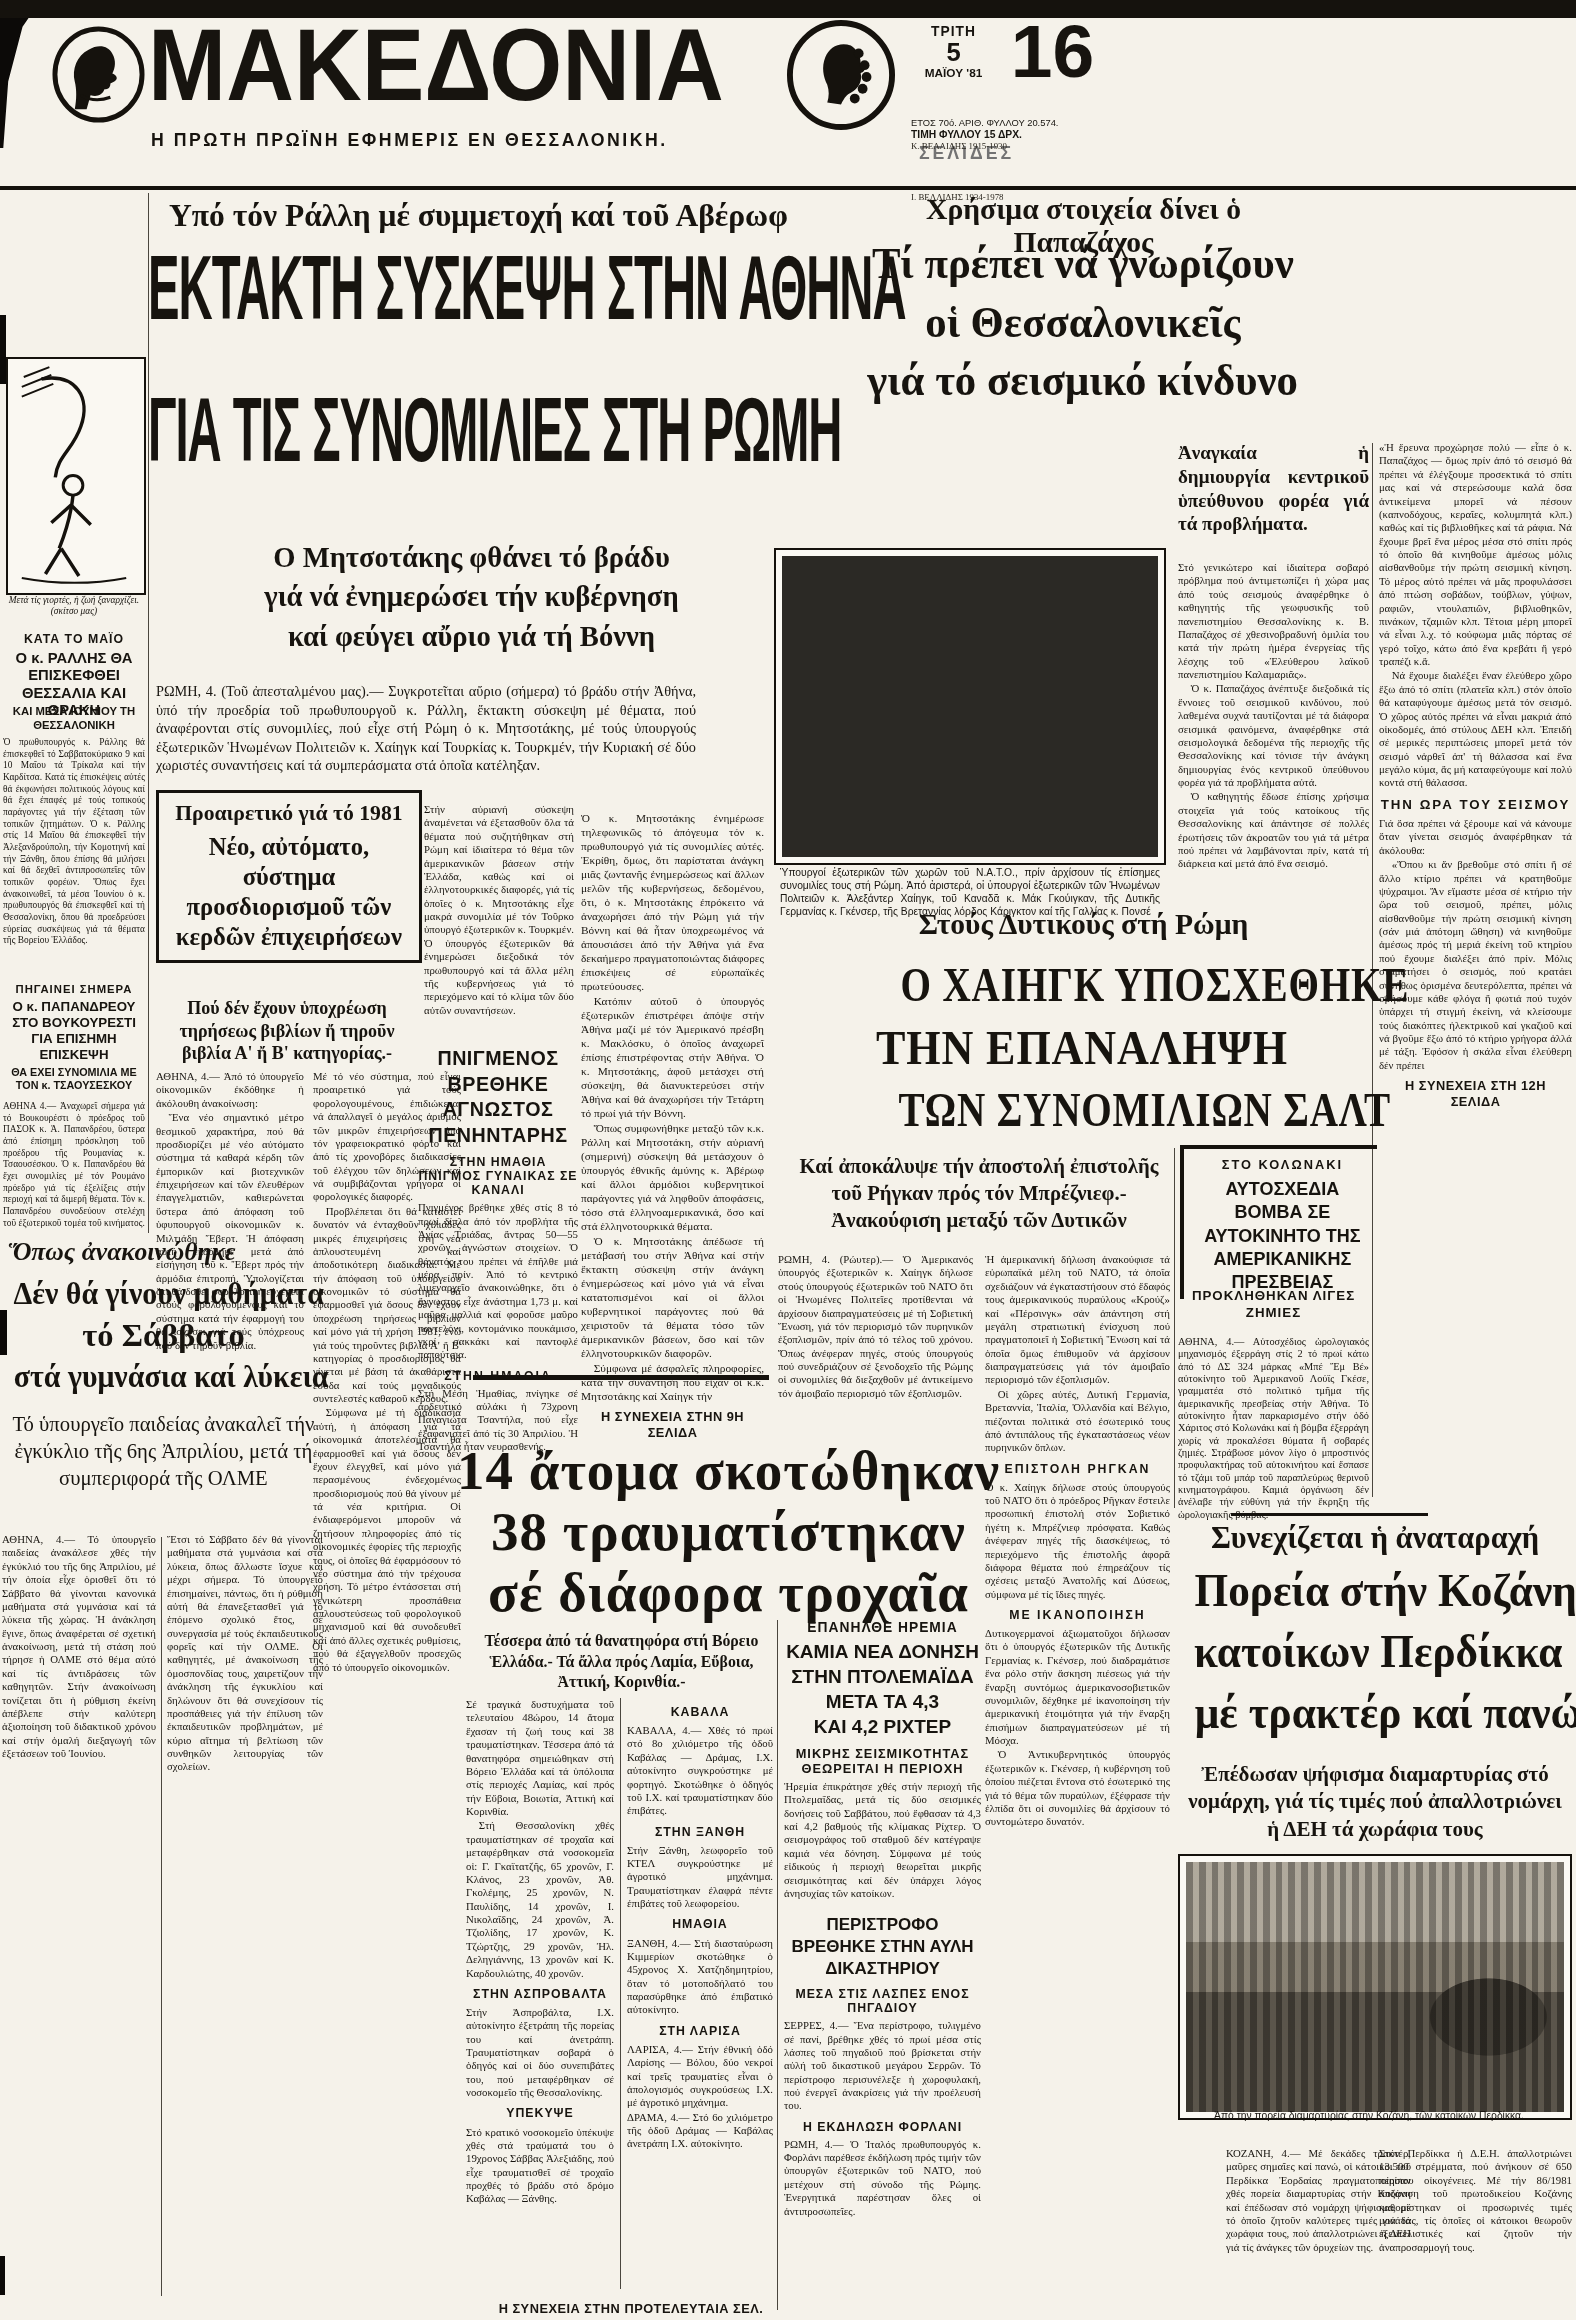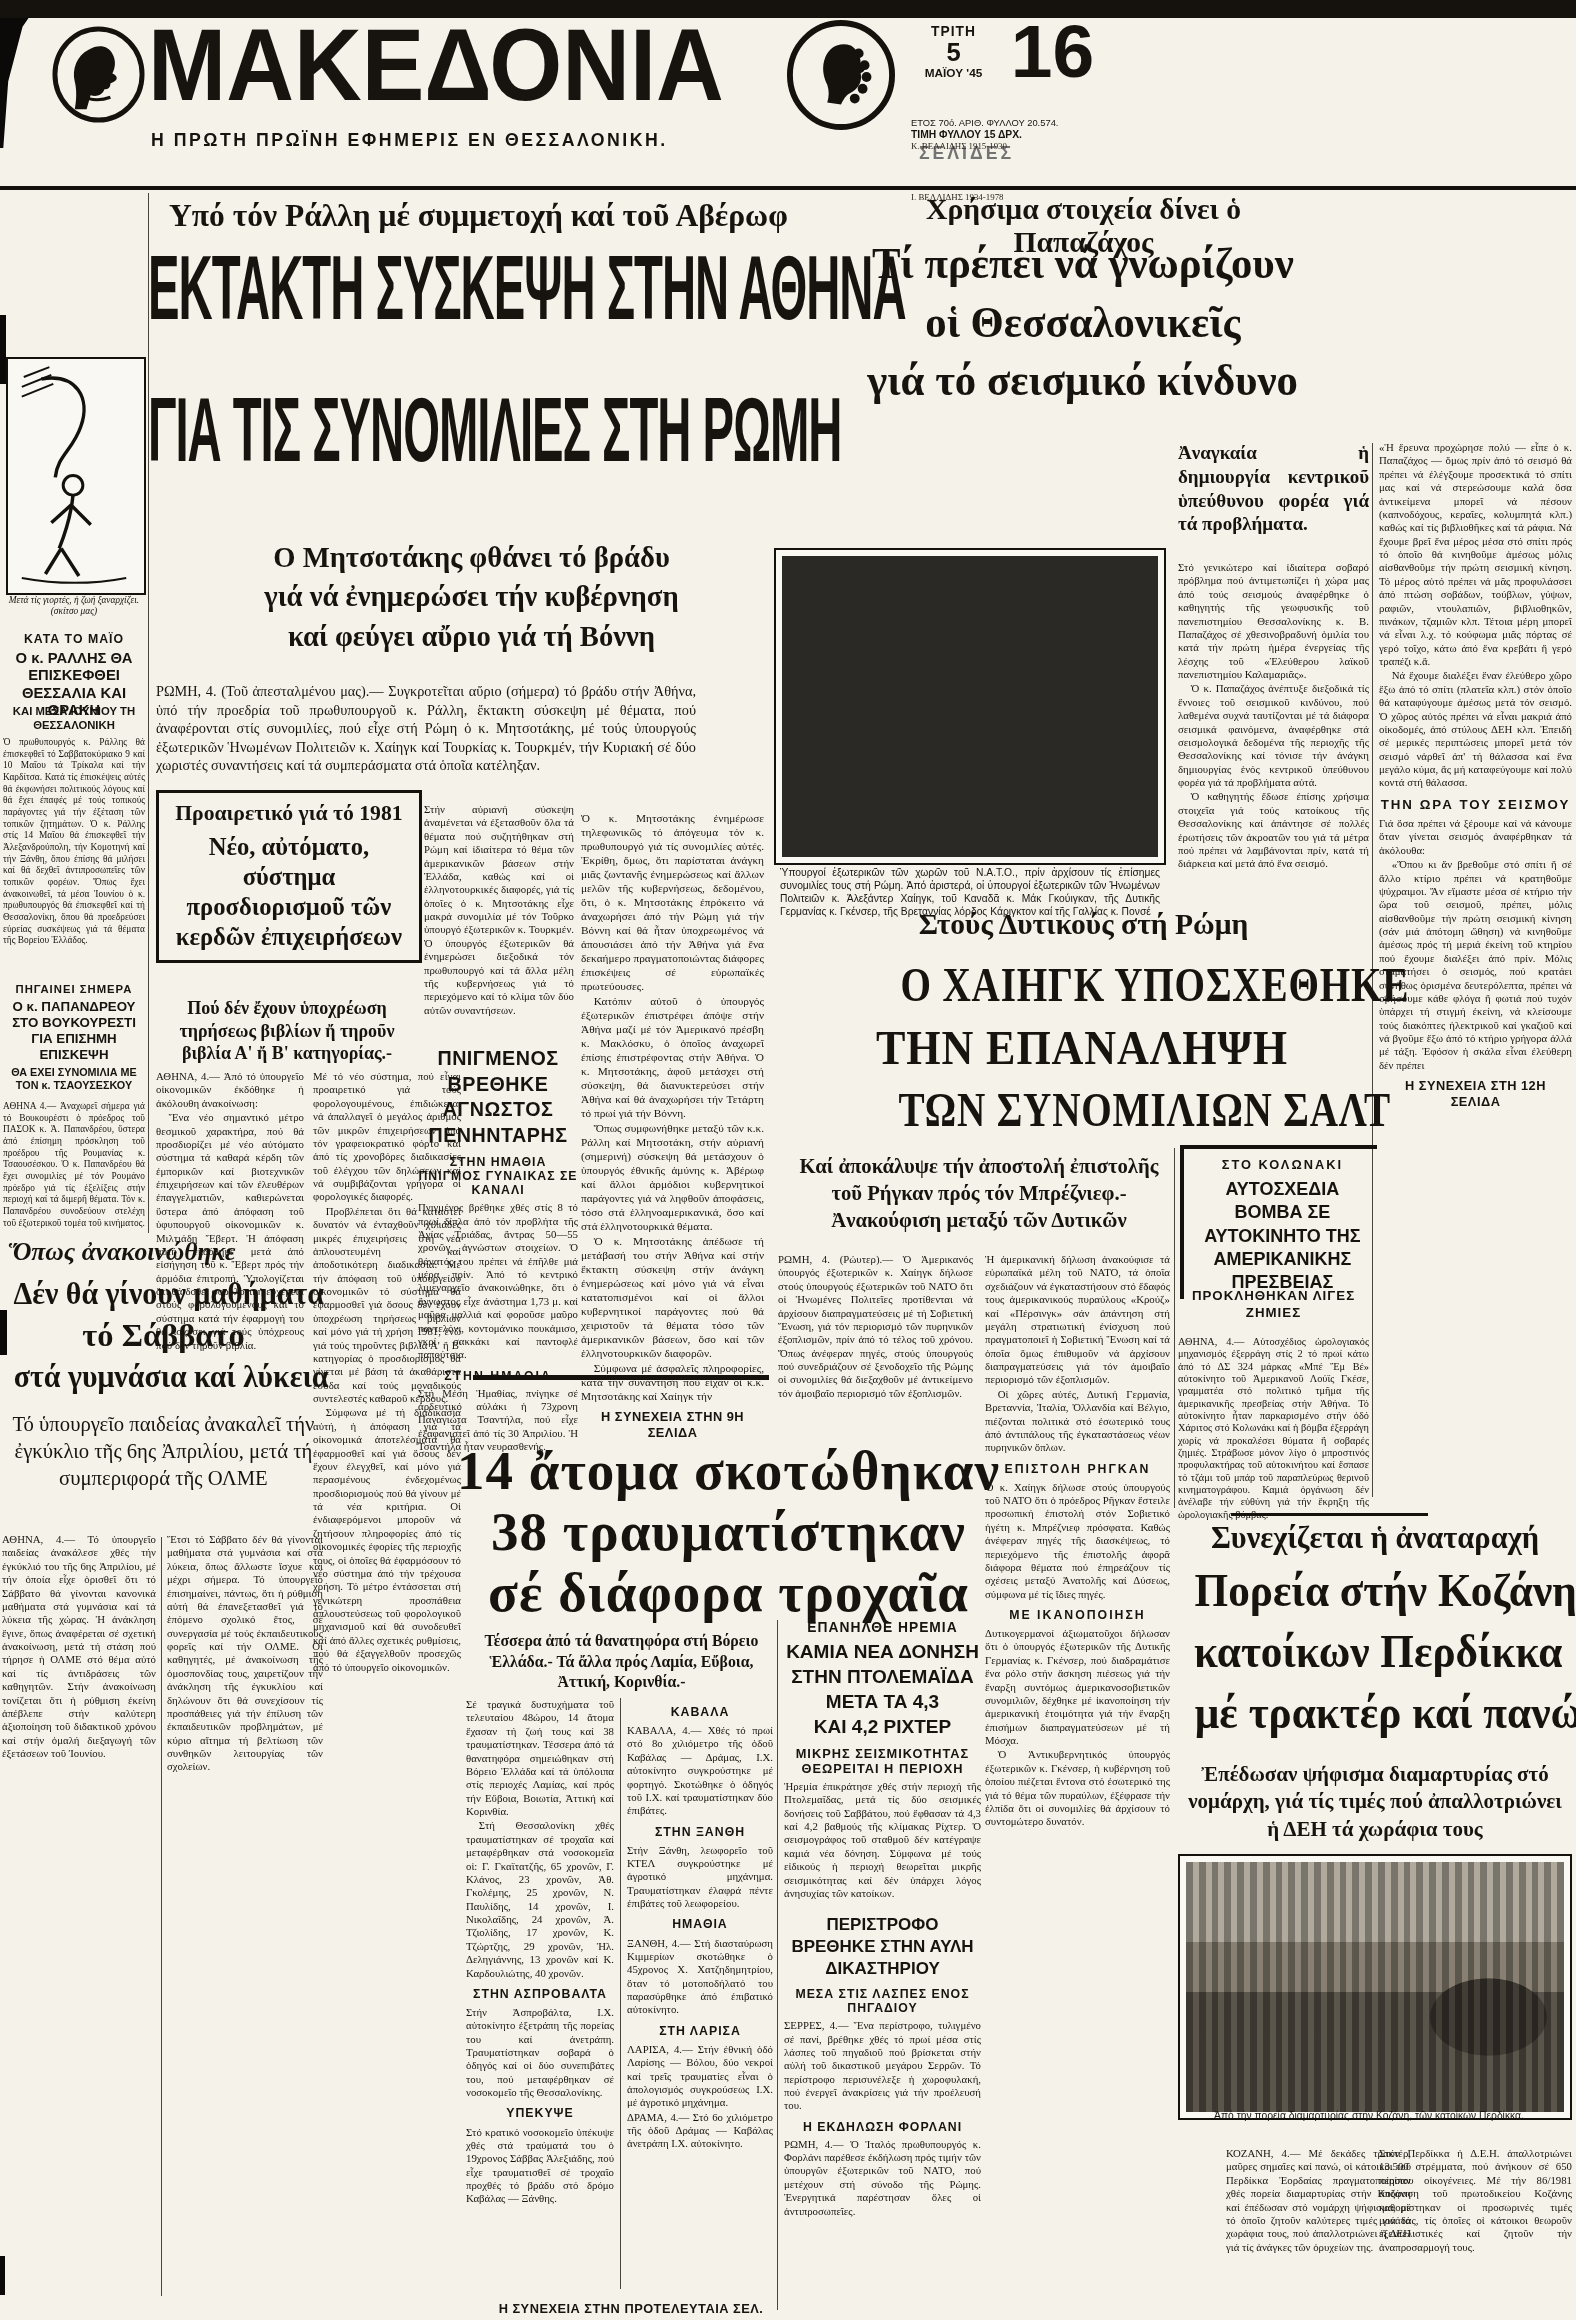--- a/index.html
+++ b/index.html
@@ -62,21 +62,21 @@
         <circle cx="78" cy="70" r="5" fill="#15120d"></circle>
       <circle cx="70" cy="80" r="5" fill="#15120d"></circle>
     </svg>
   </div>
 
   <div class="abs sans" style="left:911px;top:21.7px;width:189px;height:165px;">
     <div style="position:relative;height:95px;">
       <div style="position:absolute;left:0;top:2px;width:85px;text-align:center;">
         <div class="b" style="font-size:13.8px;letter-spacing:1px;">ΤΡΙΤΗ</div>
         <div class="b" style="font-size:25.6px;line-height:1.05;">5</div>
-        <div class="b" style="font-size:11.8px;">ΜΑΪΟΥ '45</div>
+        <div class="b" style="font-size:11.8px;">ΜΑΪΟΥ '81</div>
       </div>
       <div class="b" style="position:absolute;right:5.9px;top:-7.9px;font-size:75px;font-weight:900;line-height:1;">16</div>
     </div>
     <div style="font-size:9.4px;white-space:nowrap;">ΕΤΟΣ 70ό. ΑΡΙΘ. ΦΥΛΛΟΥ 20.574.</div>
     <div class="b" style="font-size:10.3px;margin-top:1px;">ΤΙΜΗ ΦΥΛΛΟΥ 15 ΔΡΧ.</div>
     <div style="position:relative;height:33px;margin-top:1px;">
       <div class="b" style="position:absolute;left:7.9px;top:2px;font-size:17.7px;letter-spacing:3px;color:#737373;">ΣΕΛΙΔΕΣ</div>
       <div style="position:absolute;left:0;top:0;font-size:8.9px;font-family:'Liberation Serif',serif;color:#2a261e;">Κ. ΒΕΛΛΙΔΗΣ 1915-1930</div>
       <div style="position:absolute;left:0;top:10.8px;font-size:8.9px;font-family:'Liberation Serif',serif;color:#2a261e;margin-top:41px;">Ι. ΒΕΛΛΙΔΗΣ 1934-1978</div>
     </div>

